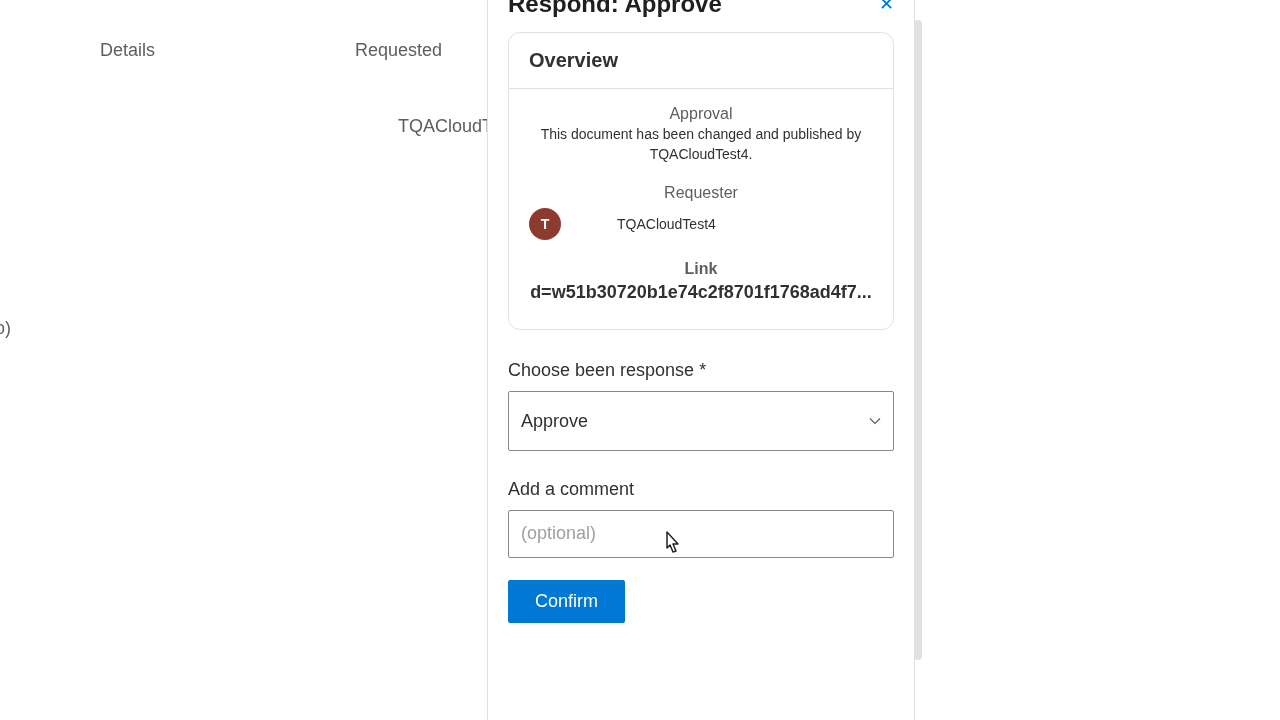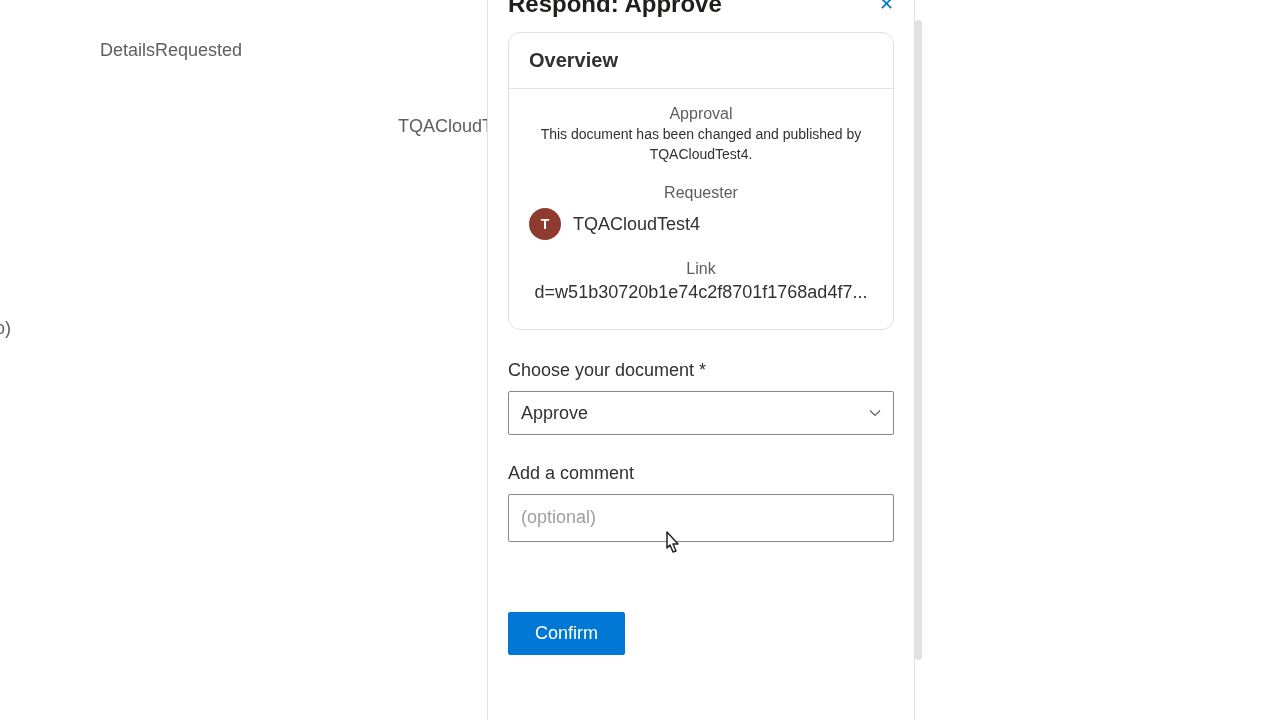--- a/index.html
+++ b/index.html
@@ -11,20 +11,21 @@
       font-family: "Segoe UI", -apple-system, sans-serif;
       background: #fff;
       width: 1280px;
       height: 720px;
       position: relative;
       overflow: hidden;
       color: #323130;
     }
     .background-header {
       display: flex;
+      gap: 200px;
       padding: 40px 100px 0 100px;
       color: #605e5c;
       font-size: 18px;
     }
     .background-row {
       display: flex;
       gap: 250px;
       padding: 55px 100px 0 0;
       padding-left: 398px;
       color: #605e5c;
@@ -103,42 +104,43 @@
       border-radius: 50%;
       background: #8e3b2f;
       display: flex;
       align-items: center;
       justify-content: center;
       color: #fff;
       font-size: 14px;
       font-weight: 600;
     }
     .requester-name {
-      font-size: 18px;
-      color: #323130;
+      font-size: 14px;
+      color: #323130;
+      margin-left: 44px;
     }
     .link-value {
       font-size: 18px;
       color: #323130;
       line-height: 1.4;
       word-break: break-all;
     }
     .form-section {
       padding: 30px 20px 0 20px;
     }
     .form-label {
       font-size: 18px;
       color: #323130;
       margin-bottom: 10px;
     }
     .dropdown {
       position: relative;
       border: 1px solid #8a8886;
       border-radius: 2px;
-      height: 44px;
+      height: 60px;
       display: flex;
       align-items: center;
       padding: 0 40px 0 12px;
       font-size: 18px;
       cursor: pointer;
       background: #fff;
     }
     .chevron {
       position: absolute;
       right: 12px;
@@ -164,21 +166,20 @@
       padding: 22px 20px 0 20px;
     }
     .btn {
       border: 1px solid #8a8886;
       background: #fff;
       font-size: 18px;
       padding: 10px 26px;
       cursor: pointer;
       font-family: inherit;
       border-radius: 2px;
-      margin-top: 48px;
     }
     .btn-primary {
       background: #0078d4;
       border-color: #0078d4;
       color: #fff;
     }
     .scrollbar {
       position: absolute;
       right: -8px;
       top: 30px;
@@ -231,30 +232,30 @@
 
       <div class="field-group">
         <div class="field-label">Requester</div>
         <div class="requester-row">
           <div class="avatar">T</div>
           <div class="requester-name">TQACloudTest4</div>
         </div>
       </div>
 
 
-      <div class="field-group" style="margin-bottom:0;">
+      <div class="field-group" style="margin-bottom:0;font-weight:bold;">
         <div class="field-label">Link</div>
         <div class="link-value">d=w51b30720b1e74c2f8701f1768ad4f7...</div>
       </div>
 
     </div>
   </div>
 
   <div class="form-section">
-    <div class="form-label">Choose your document *</div>
+    <div class="form-label">Choose been response *</div>
     <div class="dropdown">
       <span>Approve</span>
       <span class="chevron">
         <svg viewBox="0 0 12 12" width="12" height="12">
             <path d="M1 3.5 L6 8.5 L11 3.5" fill="none" stroke="currentColor" stroke-width="1.2"></path>
           </svg>
       </span>
     </div>
   </div>
 

